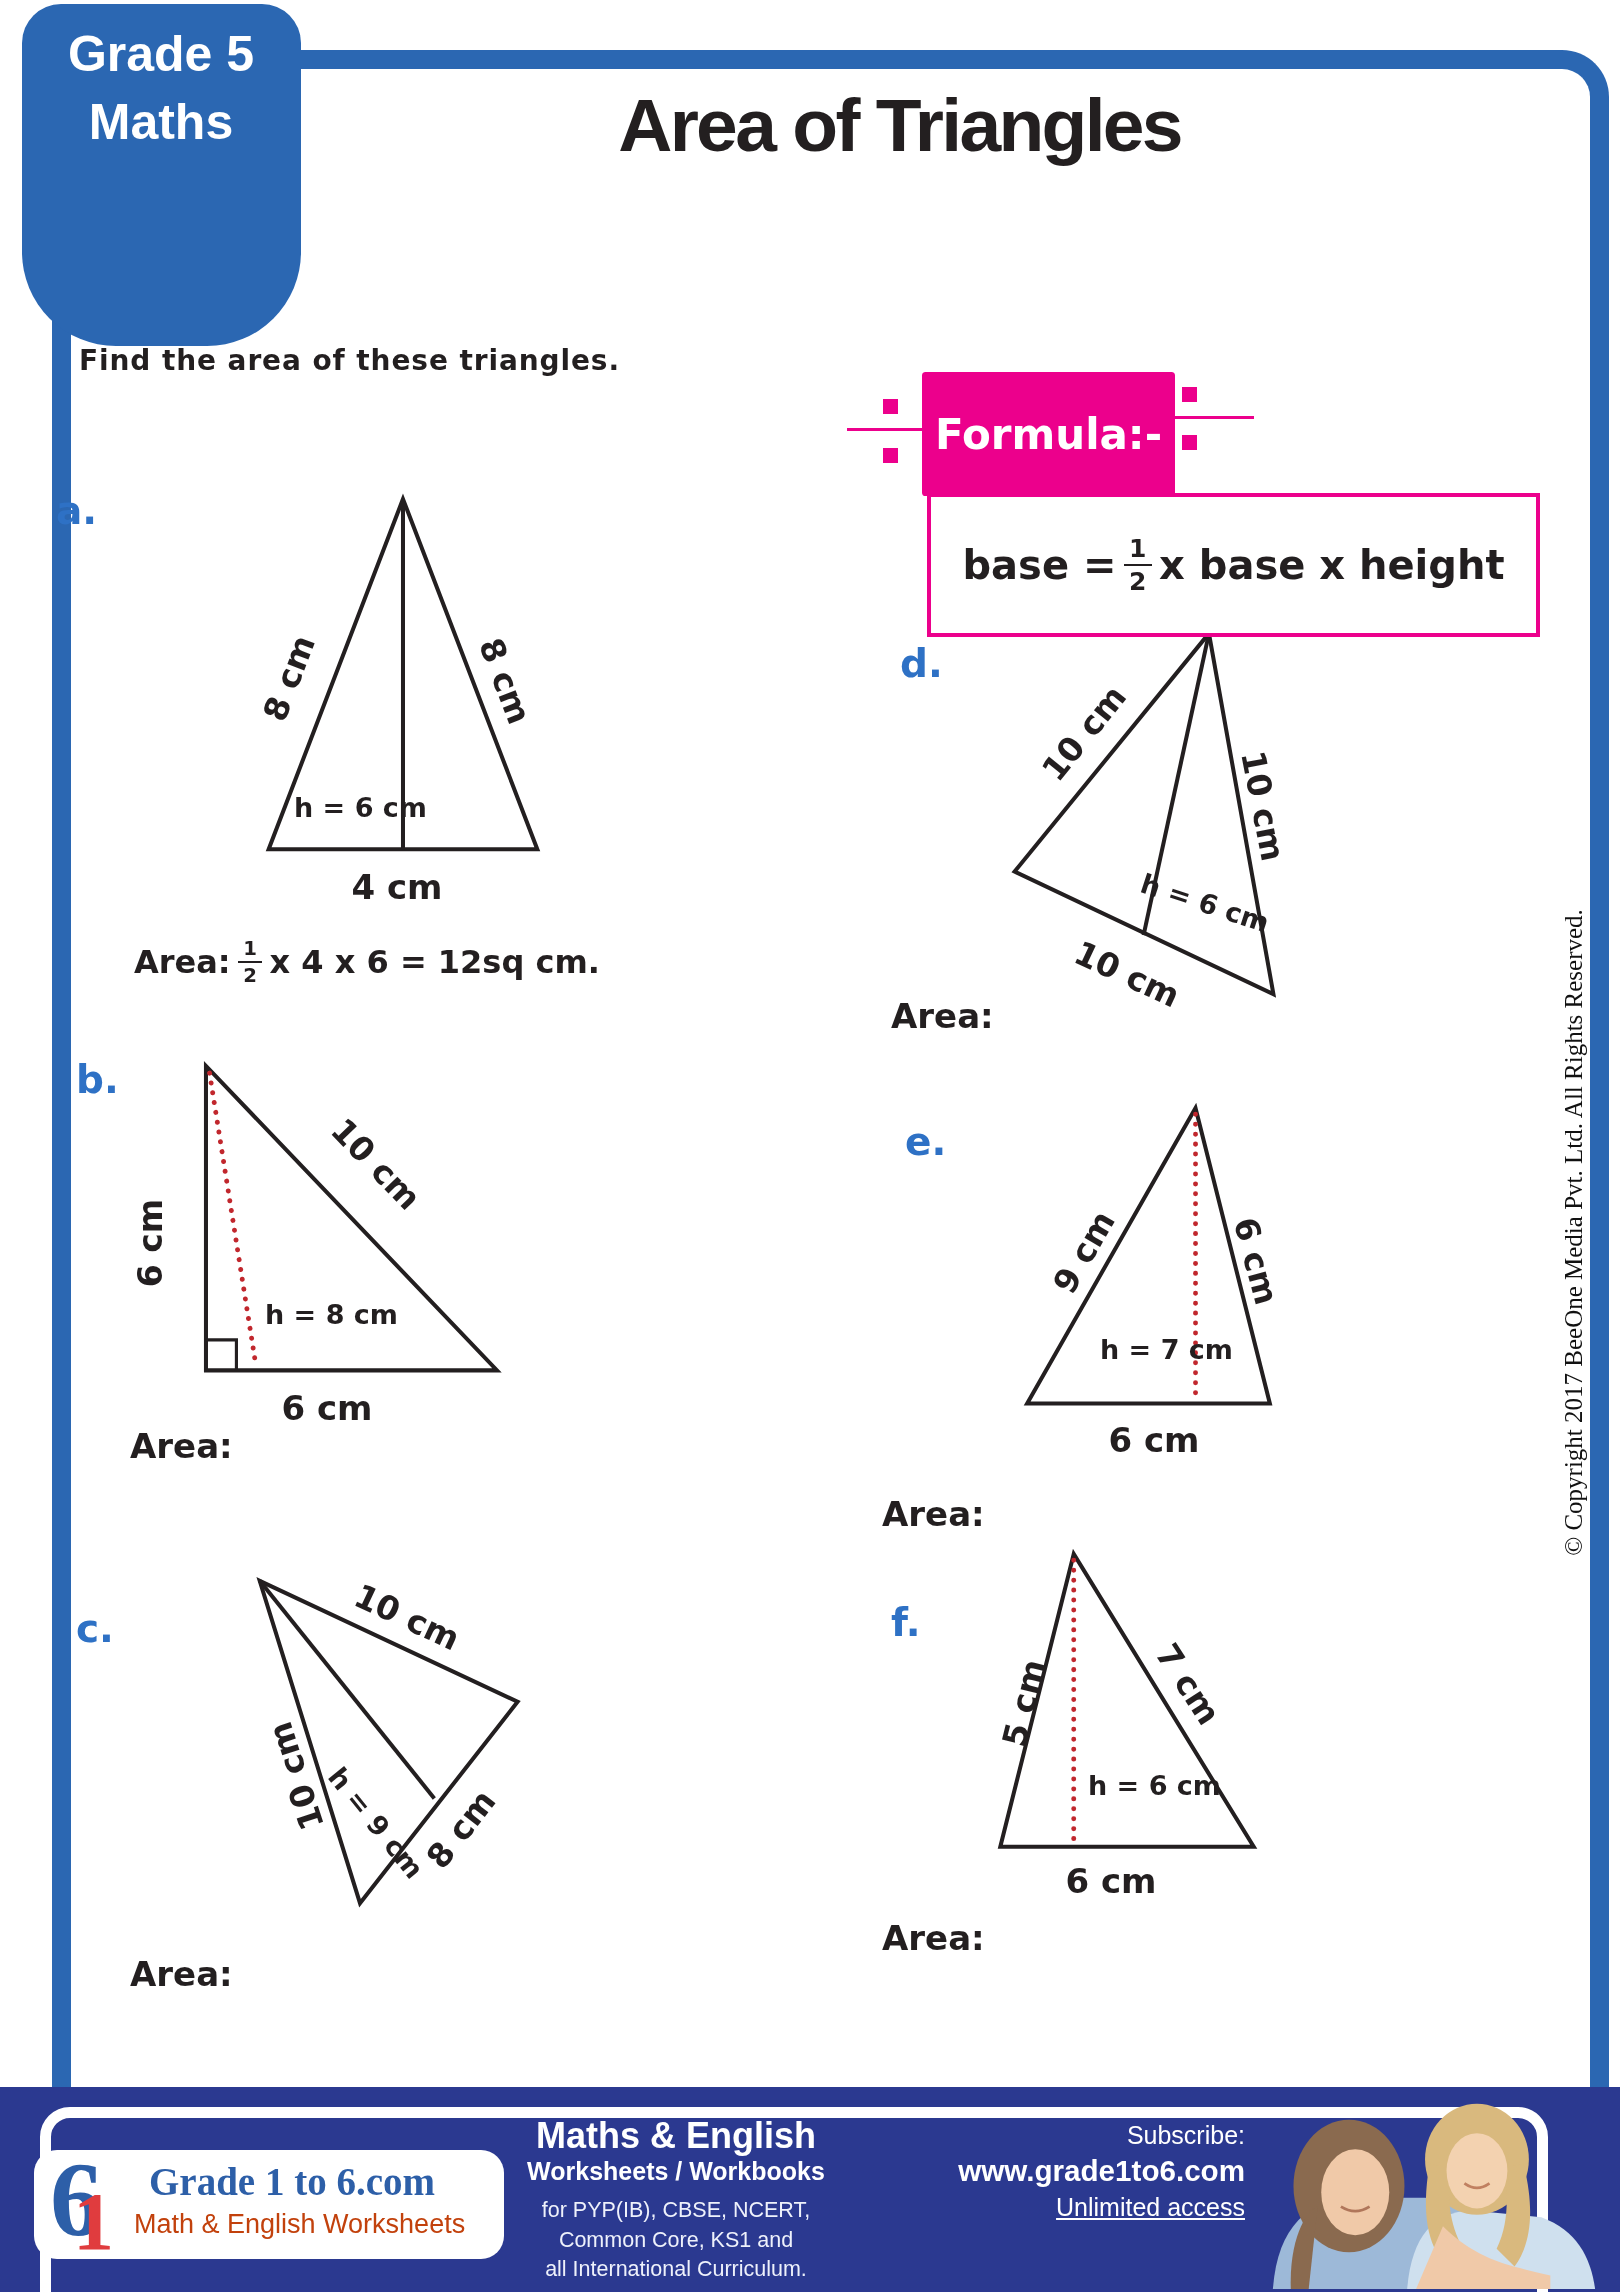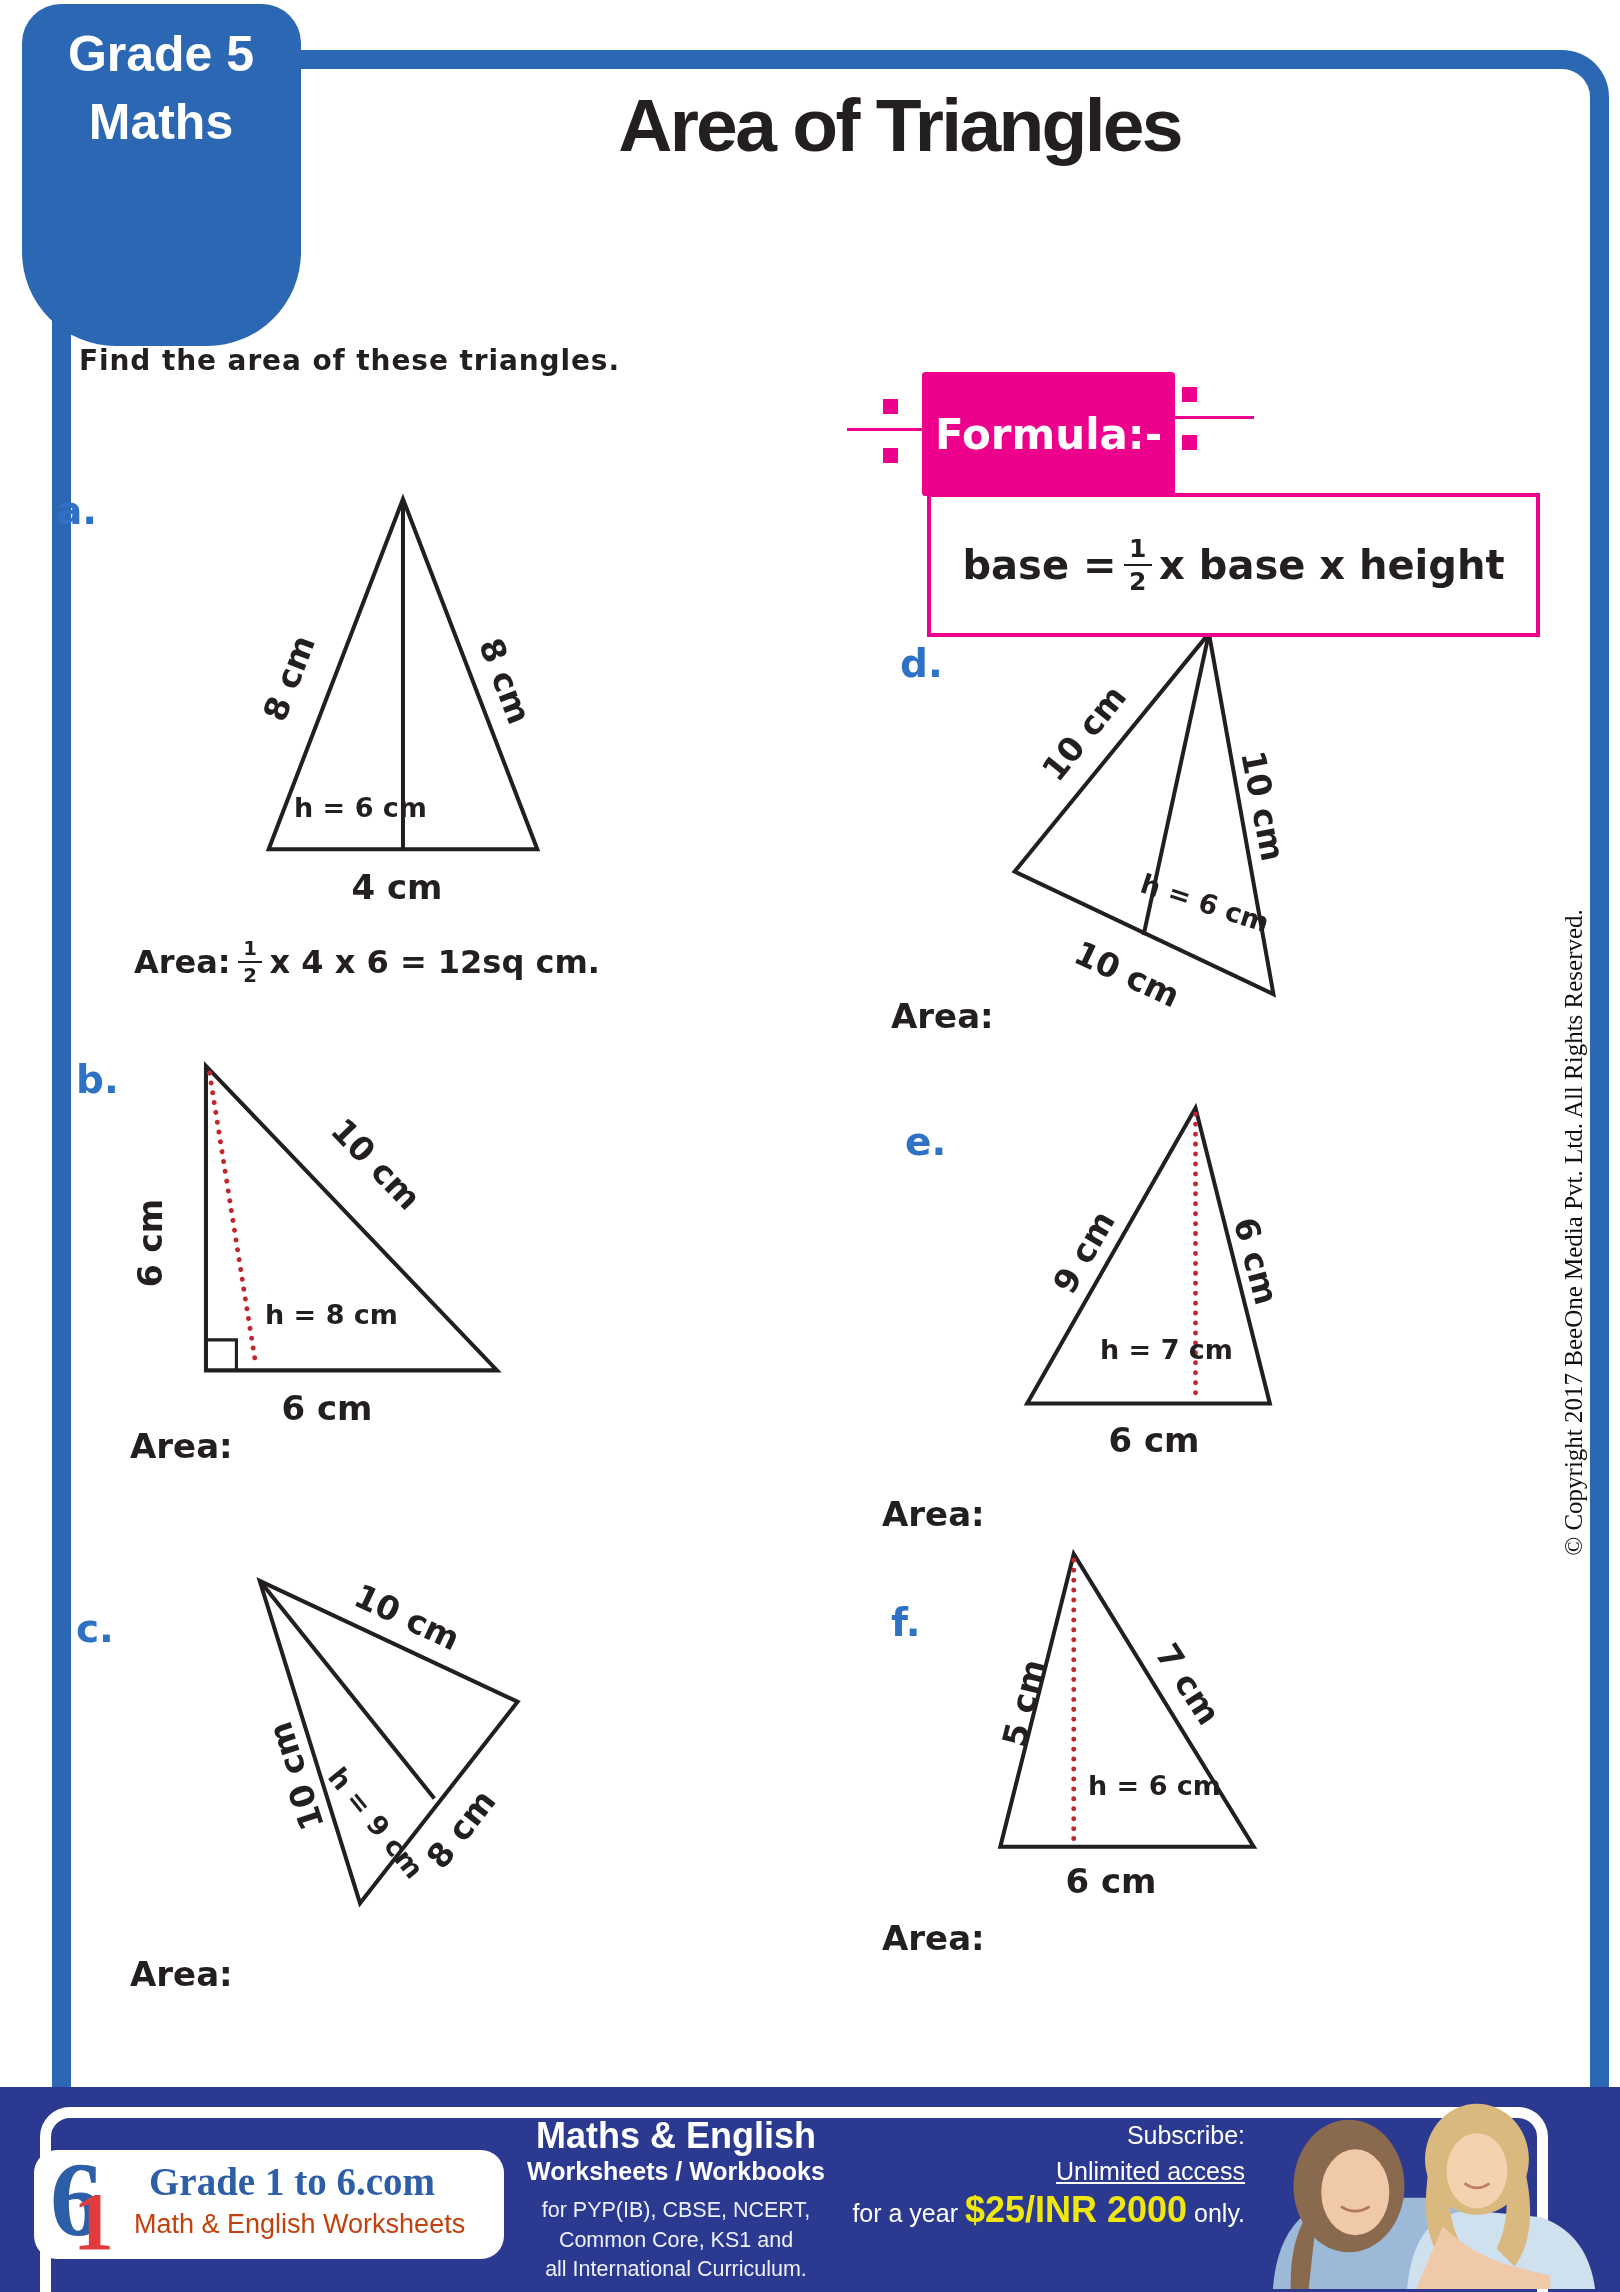--- a/index.html
+++ b/index.html
@@ -197,24 +197,22 @@
       <div class="fc2">Worksheets / Workbooks</div>
       <div class="fc3">
         <div>for PYP(IB), CBSE, NCERT,</div>
         <div>Common Core, KS1 and</div>
         <div>all International Curriculum.</div>
       </div>
     </div>
 
     <div class="footer-right">
       <div class="fr1">Subscribe:</div>
+      <div class="fr2">www.grade1to6.com</div>
       <div class="fr3">Unlimited access</div>
-      <div class="fr4">
-        <span>for a year </span><span class="price">$25/INR 2000</span><span> only.</span>
-      </div>
     </div>
 
     <svg class="photo" width="358" height="197" viewBox="0 0 400 220">
 
       <path d="M20,220 C25,150 60,120 110,118 L190,118 C250,125 280,160 290,220 Z" fill="#9db9d8"></path>
       <ellipse cx="105" cy="105" rx="62" ry="74" fill="#8a6a4f"></ellipse>
       <ellipse cx="112" cy="112" rx="38" ry="48" fill="#f0c9a8"></ellipse>
       <path d="M40,220 C38,160 60,130 70,128 L60,220 Z" fill="#8a6a4f"></path>
       <path d="M96,128 q16,10 32,0" stroke="#b0765a" stroke-width="3" fill="none"></path>
       <path d="M170,220 C175,160 200,135 240,132 L320,140 C360,155 375,185 380,220 Z" fill="#cfe0ee"></path>

